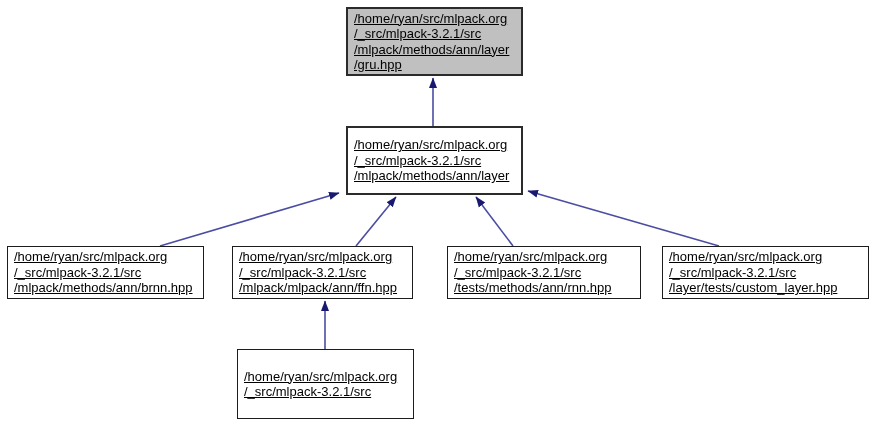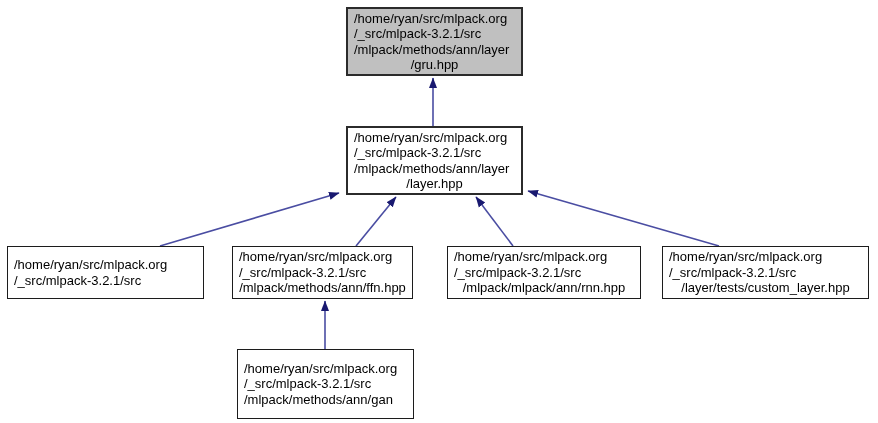--- a/index.html
+++ b/index.html
@@ -16,25 +16,26 @@
     box-sizing:border-box;
     background:#ffffff;
     border:1px solid #1c1c1c;
     color:#000000;
     font-size:13px;
     line-height:15.5px;
     padding:2px 6px;
     display:flex;
     flex-direction:column;
     justify-content:center;
+    text-decoration:underline;
   }
   .node--emph { border-width:2px; border-color:#2b2b2b; }
   .node--current { background:#c0c0c0; }
   .nl { white-space:nowrap; text-align:left; }
-  .nl--center { text-align:center; }
+  .nl--center { text-align:left; }
 
   #node-gru    { left:346px; top:7px;   width:177px; height:69px; }
   #node-layer  { left:346px; top:126px; width:177px; height:69px; }
   #node-brnn   { left:7px;   top:246px; width:197px; height:53px; }
   #node-ffn    { left:232px; top:246px; width:181px; height:53px; }
   #node-rnn    { left:447px; top:246px; width:194px; height:53px; }
   #node-custom { left:662px; top:246px; width:207px; height:53px; }
   #node-gan    { left:237px; top:349px; width:177px; height:70px; }
 </style>
 </head>
@@ -60,45 +61,44 @@
     <div class="nl">/home/ryan/src/mlpack.org</div>
     <div class="nl">/_src/mlpack-3.2.1/src</div>
     <div class="nl">/mlpack/methods/ann/layer</div>
     <div class="nl nl--center">/gru.hpp</div>
   </div>
 
   <div id="node-layer" class="node node--emph">
     <div class="nl">/home/ryan/src/mlpack.org</div>
     <div class="nl">/_src/mlpack-3.2.1/src</div>
     <div class="nl">/mlpack/methods/ann/layer</div>
-    <div class="nl nl--center">/layer.hpp</div>
   </div>
 
   <div id="node-brnn" class="node">
     <div class="nl">/home/ryan/src/mlpack.org</div>
     <div class="nl">/_src/mlpack-3.2.1/src</div>
+    <div class="nl nl--center">/mlpack/methods/ann/brnn.hpp</div>
   </div>
 
   <div id="node-ffn" class="node">
     <div class="nl">/home/ryan/src/mlpack.org</div>
     <div class="nl">/_src/mlpack-3.2.1/src</div>
-    <div class="nl nl--center">/mlpack/methods/ann/ffn.hpp</div>
+    <div class="nl nl--center">/mlpack/mlpack/ann/ffn.hpp</div>
   </div>
 
   <div id="node-rnn" class="node">
     <div class="nl">/home/ryan/src/mlpack.org</div>
     <div class="nl">/_src/mlpack-3.2.1/src</div>
-    <div class="nl nl--center">/mlpack/mlpack/ann/rnn.hpp</div>
+    <div class="nl nl--center">/tests/methods/ann/rnn.hpp</div>
   </div>
 
   <div id="node-custom" class="node">
     <div class="nl">/home/ryan/src/mlpack.org</div>
     <div class="nl">/_src/mlpack-3.2.1/src</div>
     <div class="nl nl--center">/layer/tests/custom_layer.hpp</div>
   </div>
 
   <div id="node-gan" class="node">
     <div class="nl">/home/ryan/src/mlpack.org</div>
     <div class="nl">/_src/mlpack-3.2.1/src</div>
-    <div class="nl">/mlpack/methods/ann/gan</div>
   </div>
 
 </div>
 
 </body></html>

